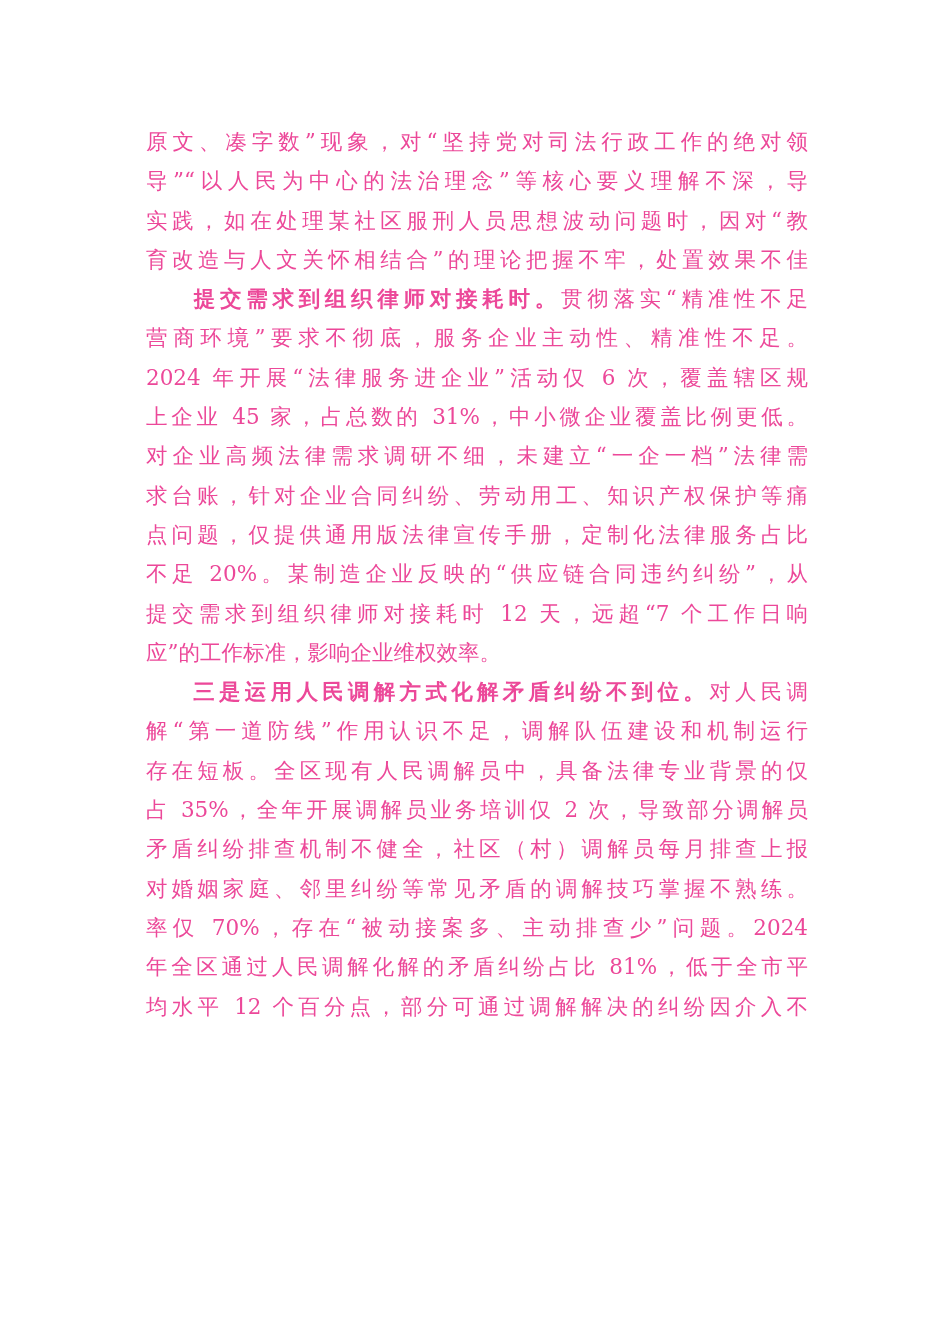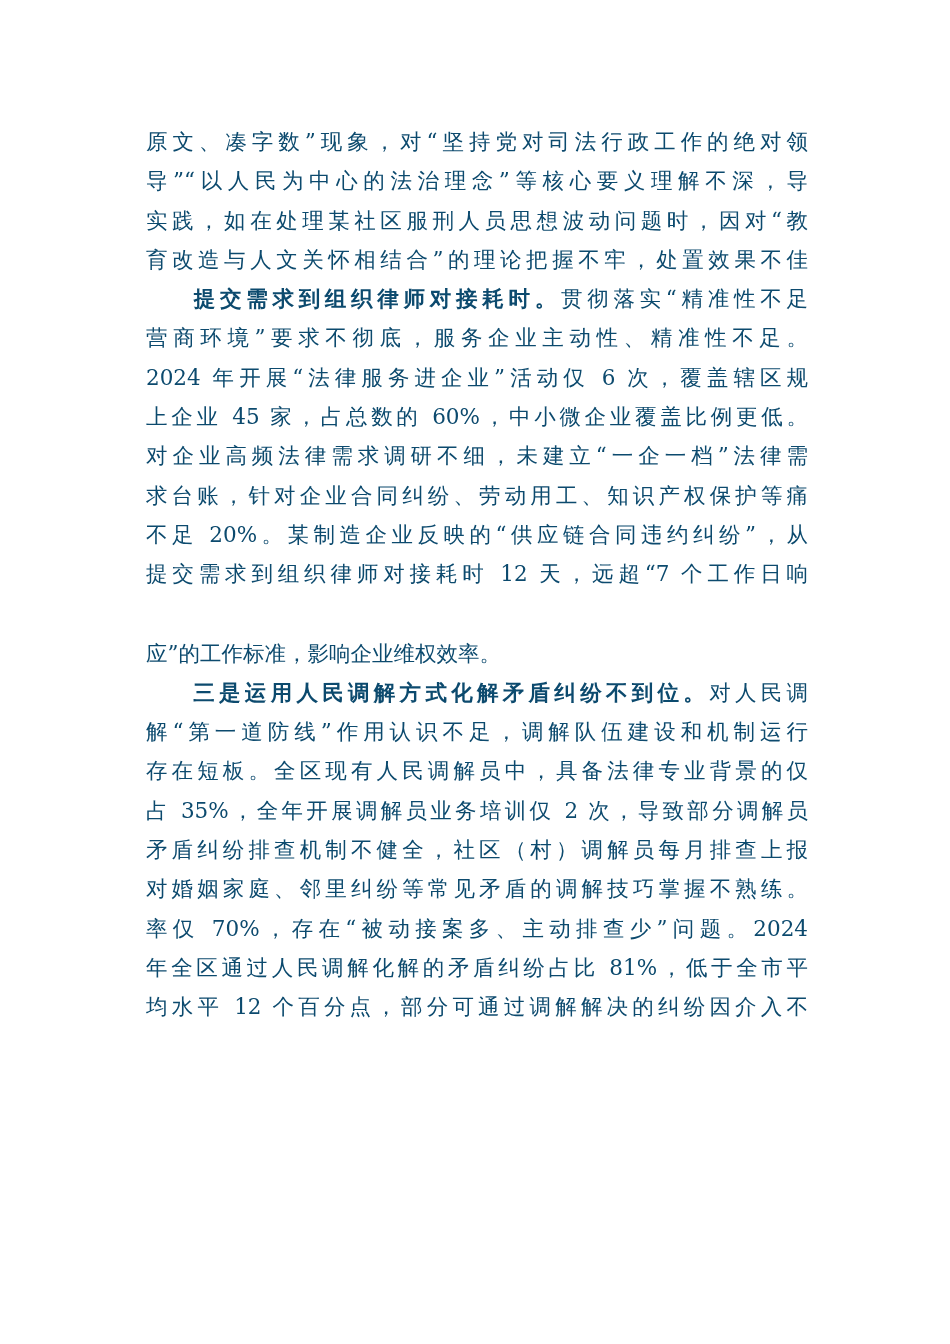--- a/index.html
+++ b/index.html
@@ -1,46 +1,47 @@
 <!DOCTYPE html>
 <html><head>
 <meta charset="utf-8">
 <style>
   html, body { margin:0; padding:0; background:#ffffff; }
   body { width:950px; height:1344px; position:relative; overflow:hidden; }
   .page {
     position:absolute; left:146px; top:122px; width:662px;
     font-family: "DejaVu Serif", "Liberation Serif", serif;
-    font-size:21.5px; line-height:39.3px; color:#0c4a6e;
+    font-size:21.5px; line-height:39.3px; color:#ec4899;
     text-align:justify; text-justify:inter-character;
   }
   .para { margin:0; text-indent:0; }
   .bold { font-weight:bold; }
   .line { display:block; white-space:nowrap; text-align-last:justify; text-align:justify; letter-spacing:0; }
-  .line.last { text-align-last:left;margin-top:40px; }
+  .line.last { text-align-last:left; }
 </style>
 </head>
 <body>
 
 <div class="page">
 
   <div class="para">
     <span class="line">原文、凑字数”现象，对“坚持党对司法行政工作的绝对领</span>
     <span class="line">导”“以人民为中心的法治理念”等核心要义理解不深，导</span>
     <span class="line">实践，如在处理某社区服刑人员思想波动问题时，因对“教</span>
     <span class="line">育改造与人文关怀相结合”的理论把握不牢，处置效果不佳</span>
   </div>
 
   <div class="para">
     <span class="line"><span style="display:inline-block;width:2em"></span><span class="bold">提交需求到组织律师对接耗时。</span><span>贯彻落实“精准性不足</span></span>
     <span class="line">营商环境”要求不彻底，服务企业主动性、精准性不足。</span>
     <span class="line">2024 年开展“法律服务进企业”活动仅 6 次，覆盖辖区规</span>
-    <span class="line">上企业 45 家，占总数的 60%，中小微企业覆盖比例更低。</span>
+    <span class="line">上企业 45 家，占总数的 31%，中小微企业覆盖比例更低。</span>
     <span class="line">对企业高频法律需求调研不细，未建立“一企一档”法律需</span>
     <span class="line">求台账，针对企业合同纠纷、劳动用工、知识产权保护等痛</span>
+    <span class="line">点问题，仅提供通用版法律宣传手册，定制化法律服务占比</span>
     <span class="line">不足 20%。某制造企业反映的“供应链合同违约纠纷”，从</span>
     <span class="line">提交需求到组织律师对接耗时 12 天，远超“7 个工作日响</span>
     <span class="line last">应”的工作标准，影响企业维权效率。</span>
   </div>
 
   <div class="para">
     <span class="line"><span style="display:inline-block;width:2em"></span><span class="bold">三是运用人民调解方式化解矛盾纠纷不到位。</span><span>对人民调</span></span>
     <span class="line">解“第一道防线”作用认识不足，调解队伍建设和机制运行</span>
     <span class="line">存在短板。全区现有人民调解员中，具备法律专业背景的仅</span>
     <span class="line">占 35%，全年开展调解员业务培训仅 2 次，导致部分调解员</span>

